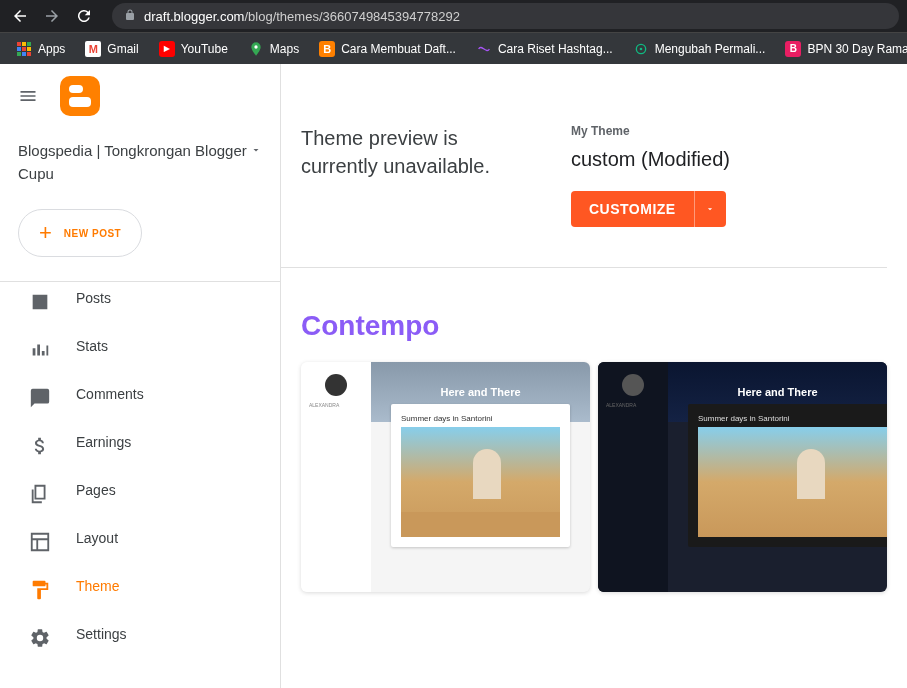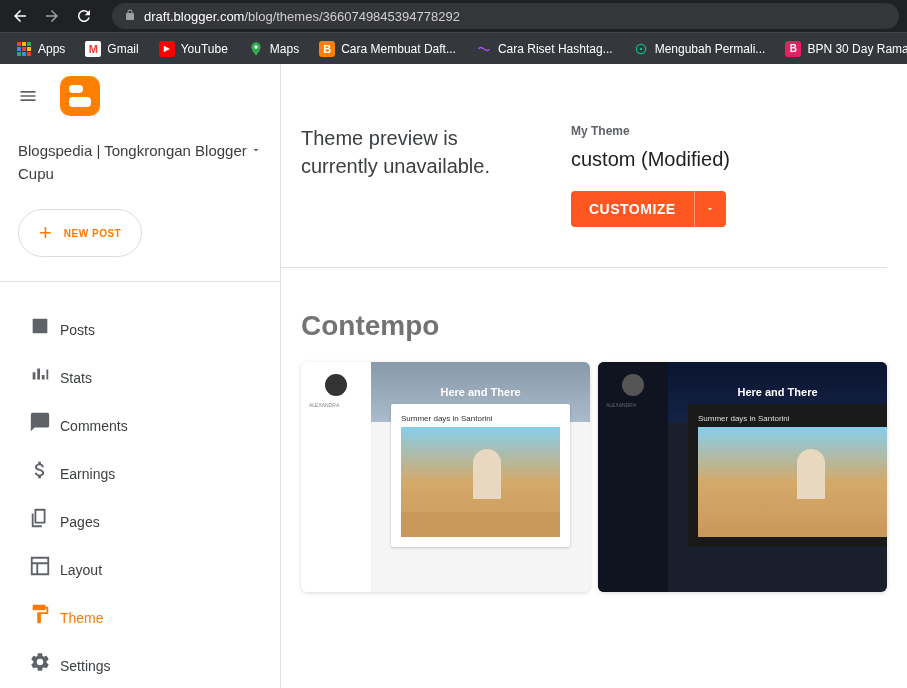--- a/index.html
+++ b/index.html
@@ -44,40 +44,40 @@
 .blog-name { font-size: 15px; color: #3c4043; line-height:1.5; }
 .dropdown-arrow svg { width:12px; height:12px; fill:#5f6368; margin-top:4px; }
 
 .new-post-btn { margin: 24px 18px; height: 48px; border: 1px solid #dadce0; border-radius: 24px; display: flex; align-items: center; gap: 12px; padding: 0 20px; cursor: pointer; width:fit-content; background:#fff; }
 .new-post-btn .plus { color: #ff7b00; font-size: 22px; font-weight:400; }
 .new-post-btn .lbl { color: #ff7b00; font-size: 10px; font-weight: 600; letter-spacing: 0.5px; }
 
 .nav-divider { height:1px; background:#e0e0e0; }
 
 .nav-list { padding: 8px 0; }
-.nav-item { height: 48px; display: flex; align-items: flex-end; gap: 8px; padding: 0 28px; cursor: pointer; }
+.nav-item { height: 48px; display: flex; align-items: flex-start; gap: 24px; padding: 0 28px; cursor: pointer; }
 .nav-item .icon { width: 24px; height: 24px; display: flex; align-items: center; justify-content: center; }
 .nav-item .icon svg { width: 22px; height: 22px; fill: #5f6368; }
 .nav-item .label { font-size: 14px; color: #3c4043; }
 .nav-item.active .icon svg { fill: #ff7b00; }
 .nav-item.active .label { color: #ff7b00; }
 
 
 .main { flex: 1; overflow-y: auto; padding: 0 0 0 0; }
 .theme-header { display: flex; padding: 60px 40px 40px 20px; gap: 40px; border-bottom:1px solid #e0e0e0; margin:0 20px 12px 0;}
 .preview-msg { flex: 0 0 230px; font-size: 20px; color: #3c4043; line-height:1.4; }
 .theme-info { flex:1; }
 .theme-label { font-size: 12px; color: #5f6368; font-weight: 600; margin-bottom:10px; }
 .theme-name { font-size: 20px; color: #202124; font-weight: 500; margin-bottom:20px; }
 .customize-row { display: flex; }
 .customize-btn { height: 36px; background: #ff5722; color: #fff; border: none; padding: 0 18px; font-size: 14px; font-weight: 600; letter-spacing: 0.5px; border-radius: 4px 0 0 4px; cursor: pointer; }
 .customize-dd { width: 32px; height: 36px; background: #ff5722; border: none; border-left: 1px solid rgba(255,255,255,0.4); border-radius: 0 4px 4px 0; cursor: pointer; display:flex;align-items:center;justify-content:center;}
 .customize-dd svg { width:10px; height:10px; fill:#fff;}
 
-.section-title { font-size: 28px; font-weight: 700; color: #737373; padding: 30px 20px 20px 20px; }
+.section-title { font-size: 28px; font-weight: 700; color: #8b5cf6; padding: 30px 20px 20px 20px; }
 
 .theme-grid { display: flex; gap: 8px; padding: 0 20px; }
 .theme-card { width: 330px; height: 230px; border-radius: 6px; overflow: hidden; box-shadow: 0 1px 4px rgba(0,0,0,0.15); cursor: pointer; position:relative;}
 
 
 .theme-light { display:flex; background:#f5f5f5;}
 .theme-light .side { width: 70px; background:#fff; padding:8px; font-size:5px; color:#888;}
 .theme-light .side .avatar{width:22px;height:22px;background:#333;border-radius:50%;margin:4px auto 6px;}
 .theme-light .content { flex:1; position:relative;}
 .theme-light .hero { height:60px; background: linear-gradient(180deg,#8899aa 0%,#aabbcc 100%); display:flex;align-items:center;justify-content:center;color:#fff;font-size:11px;font-weight:600;}

